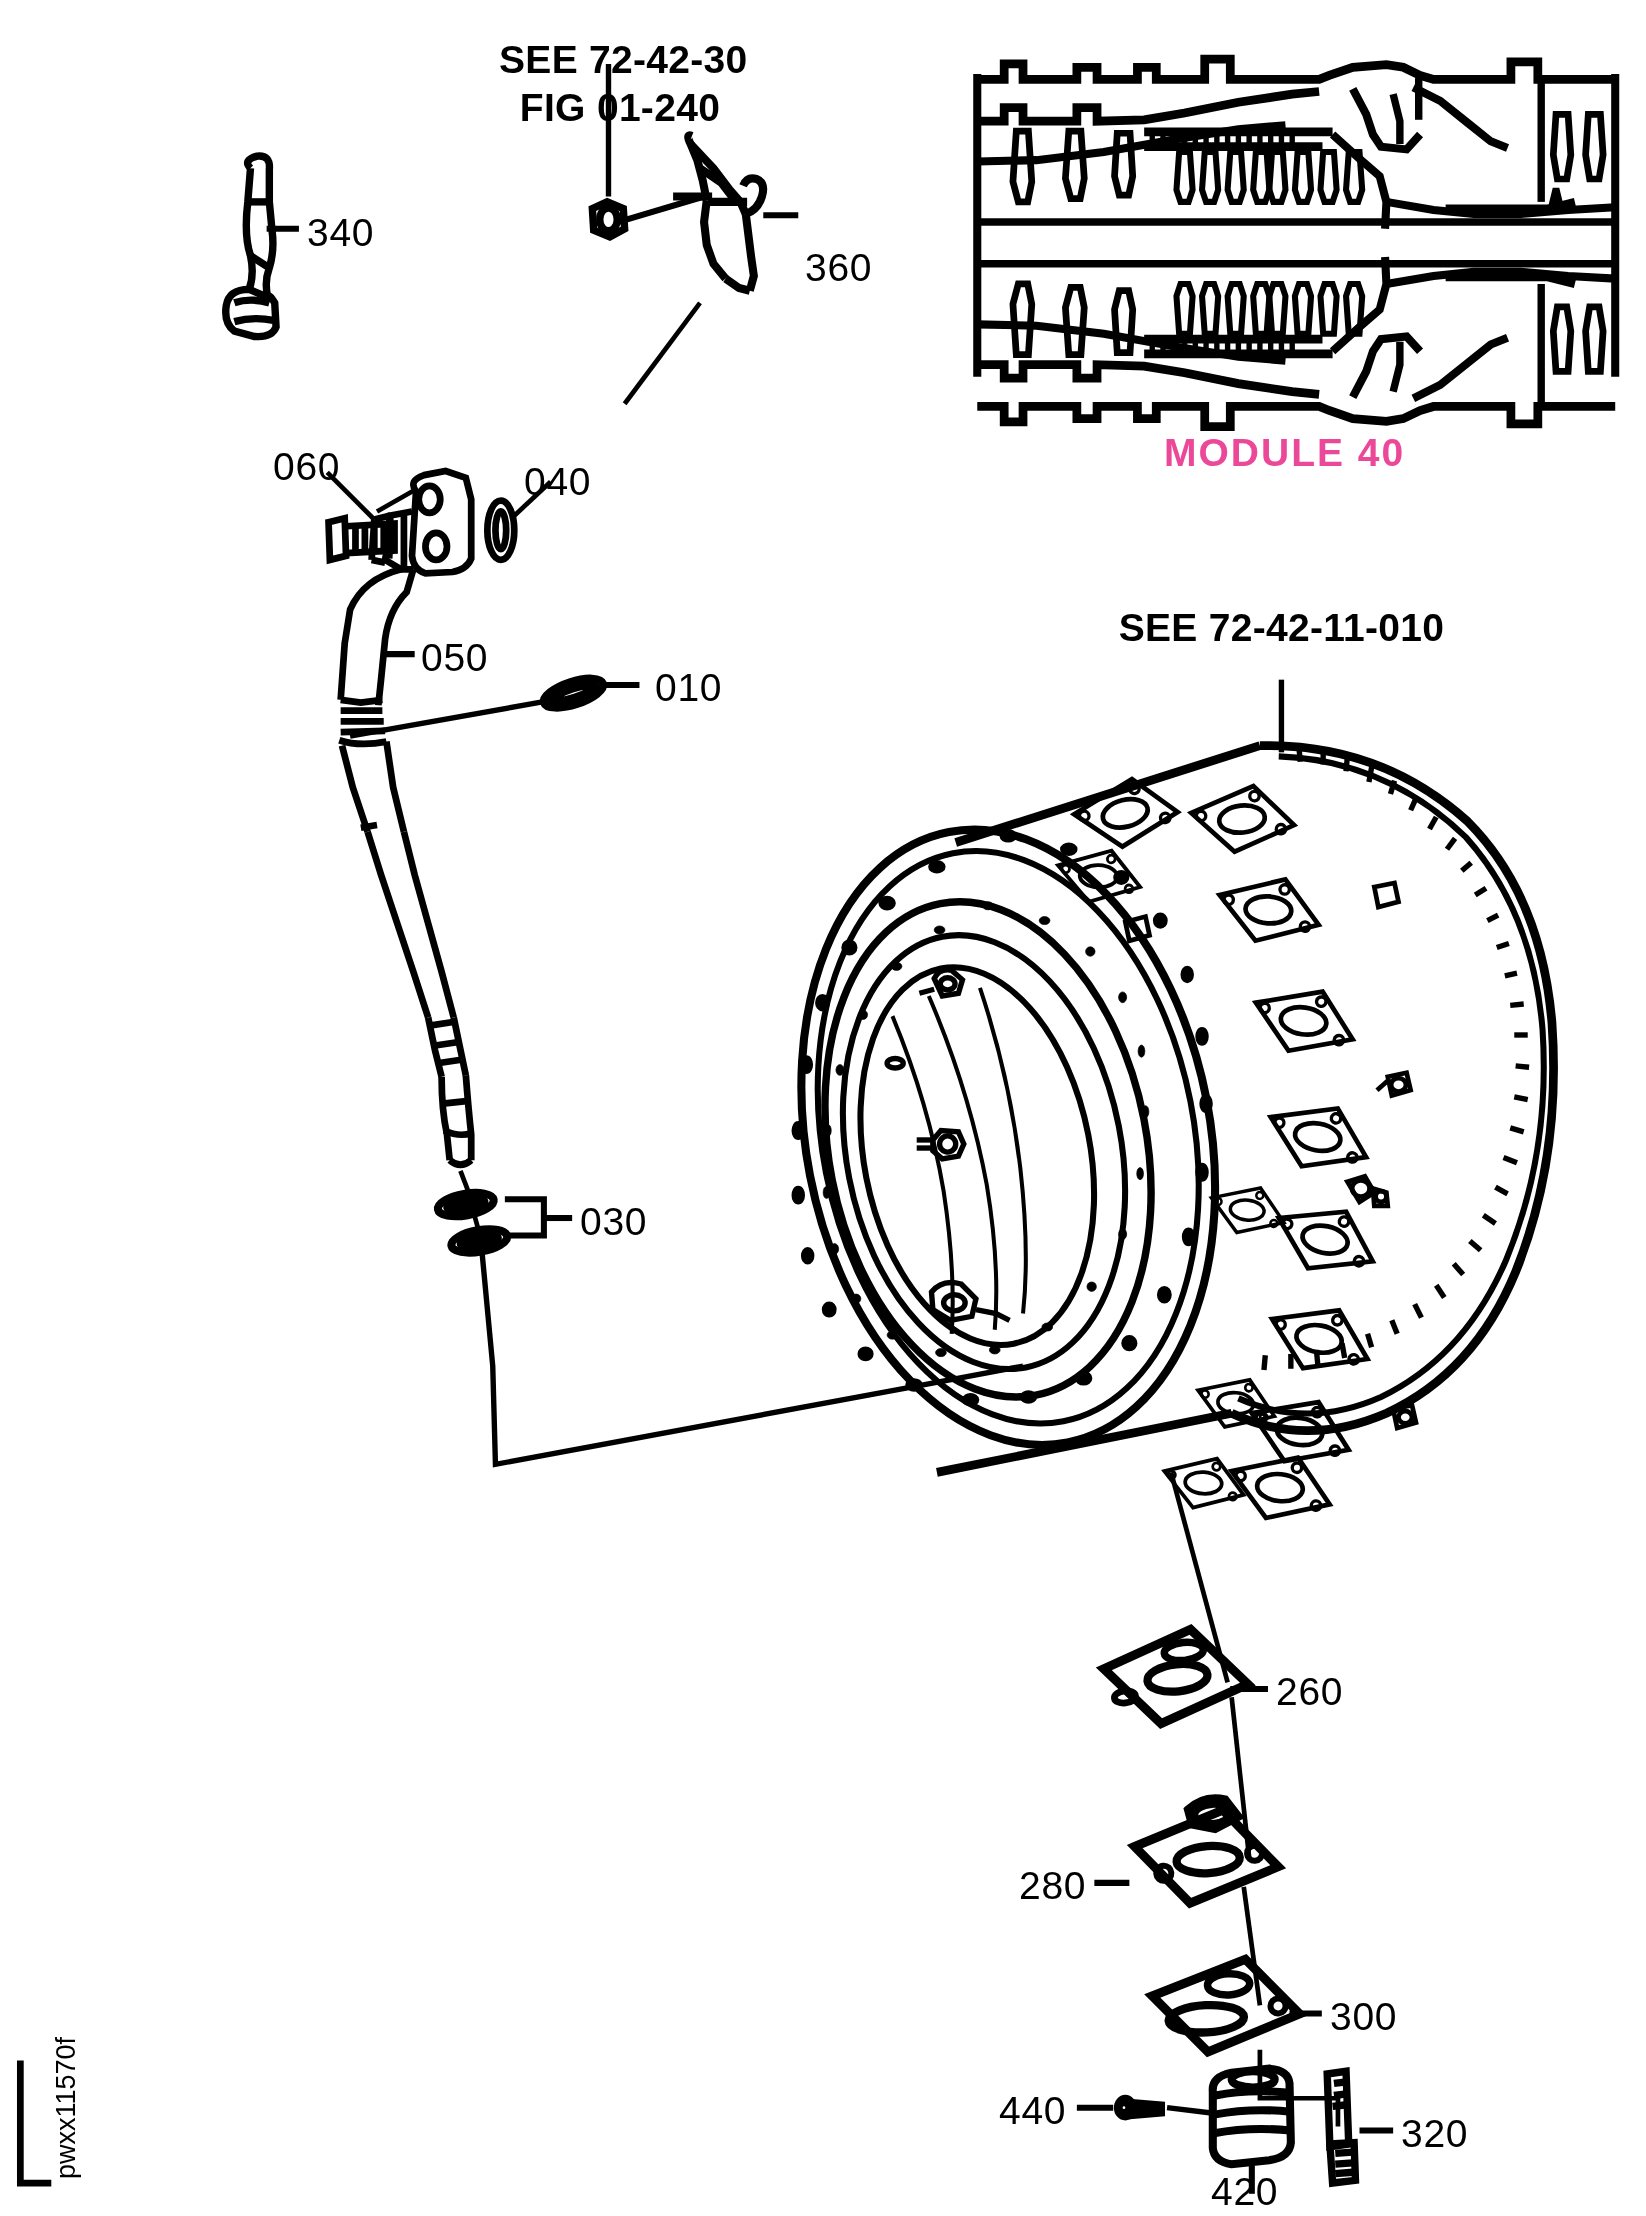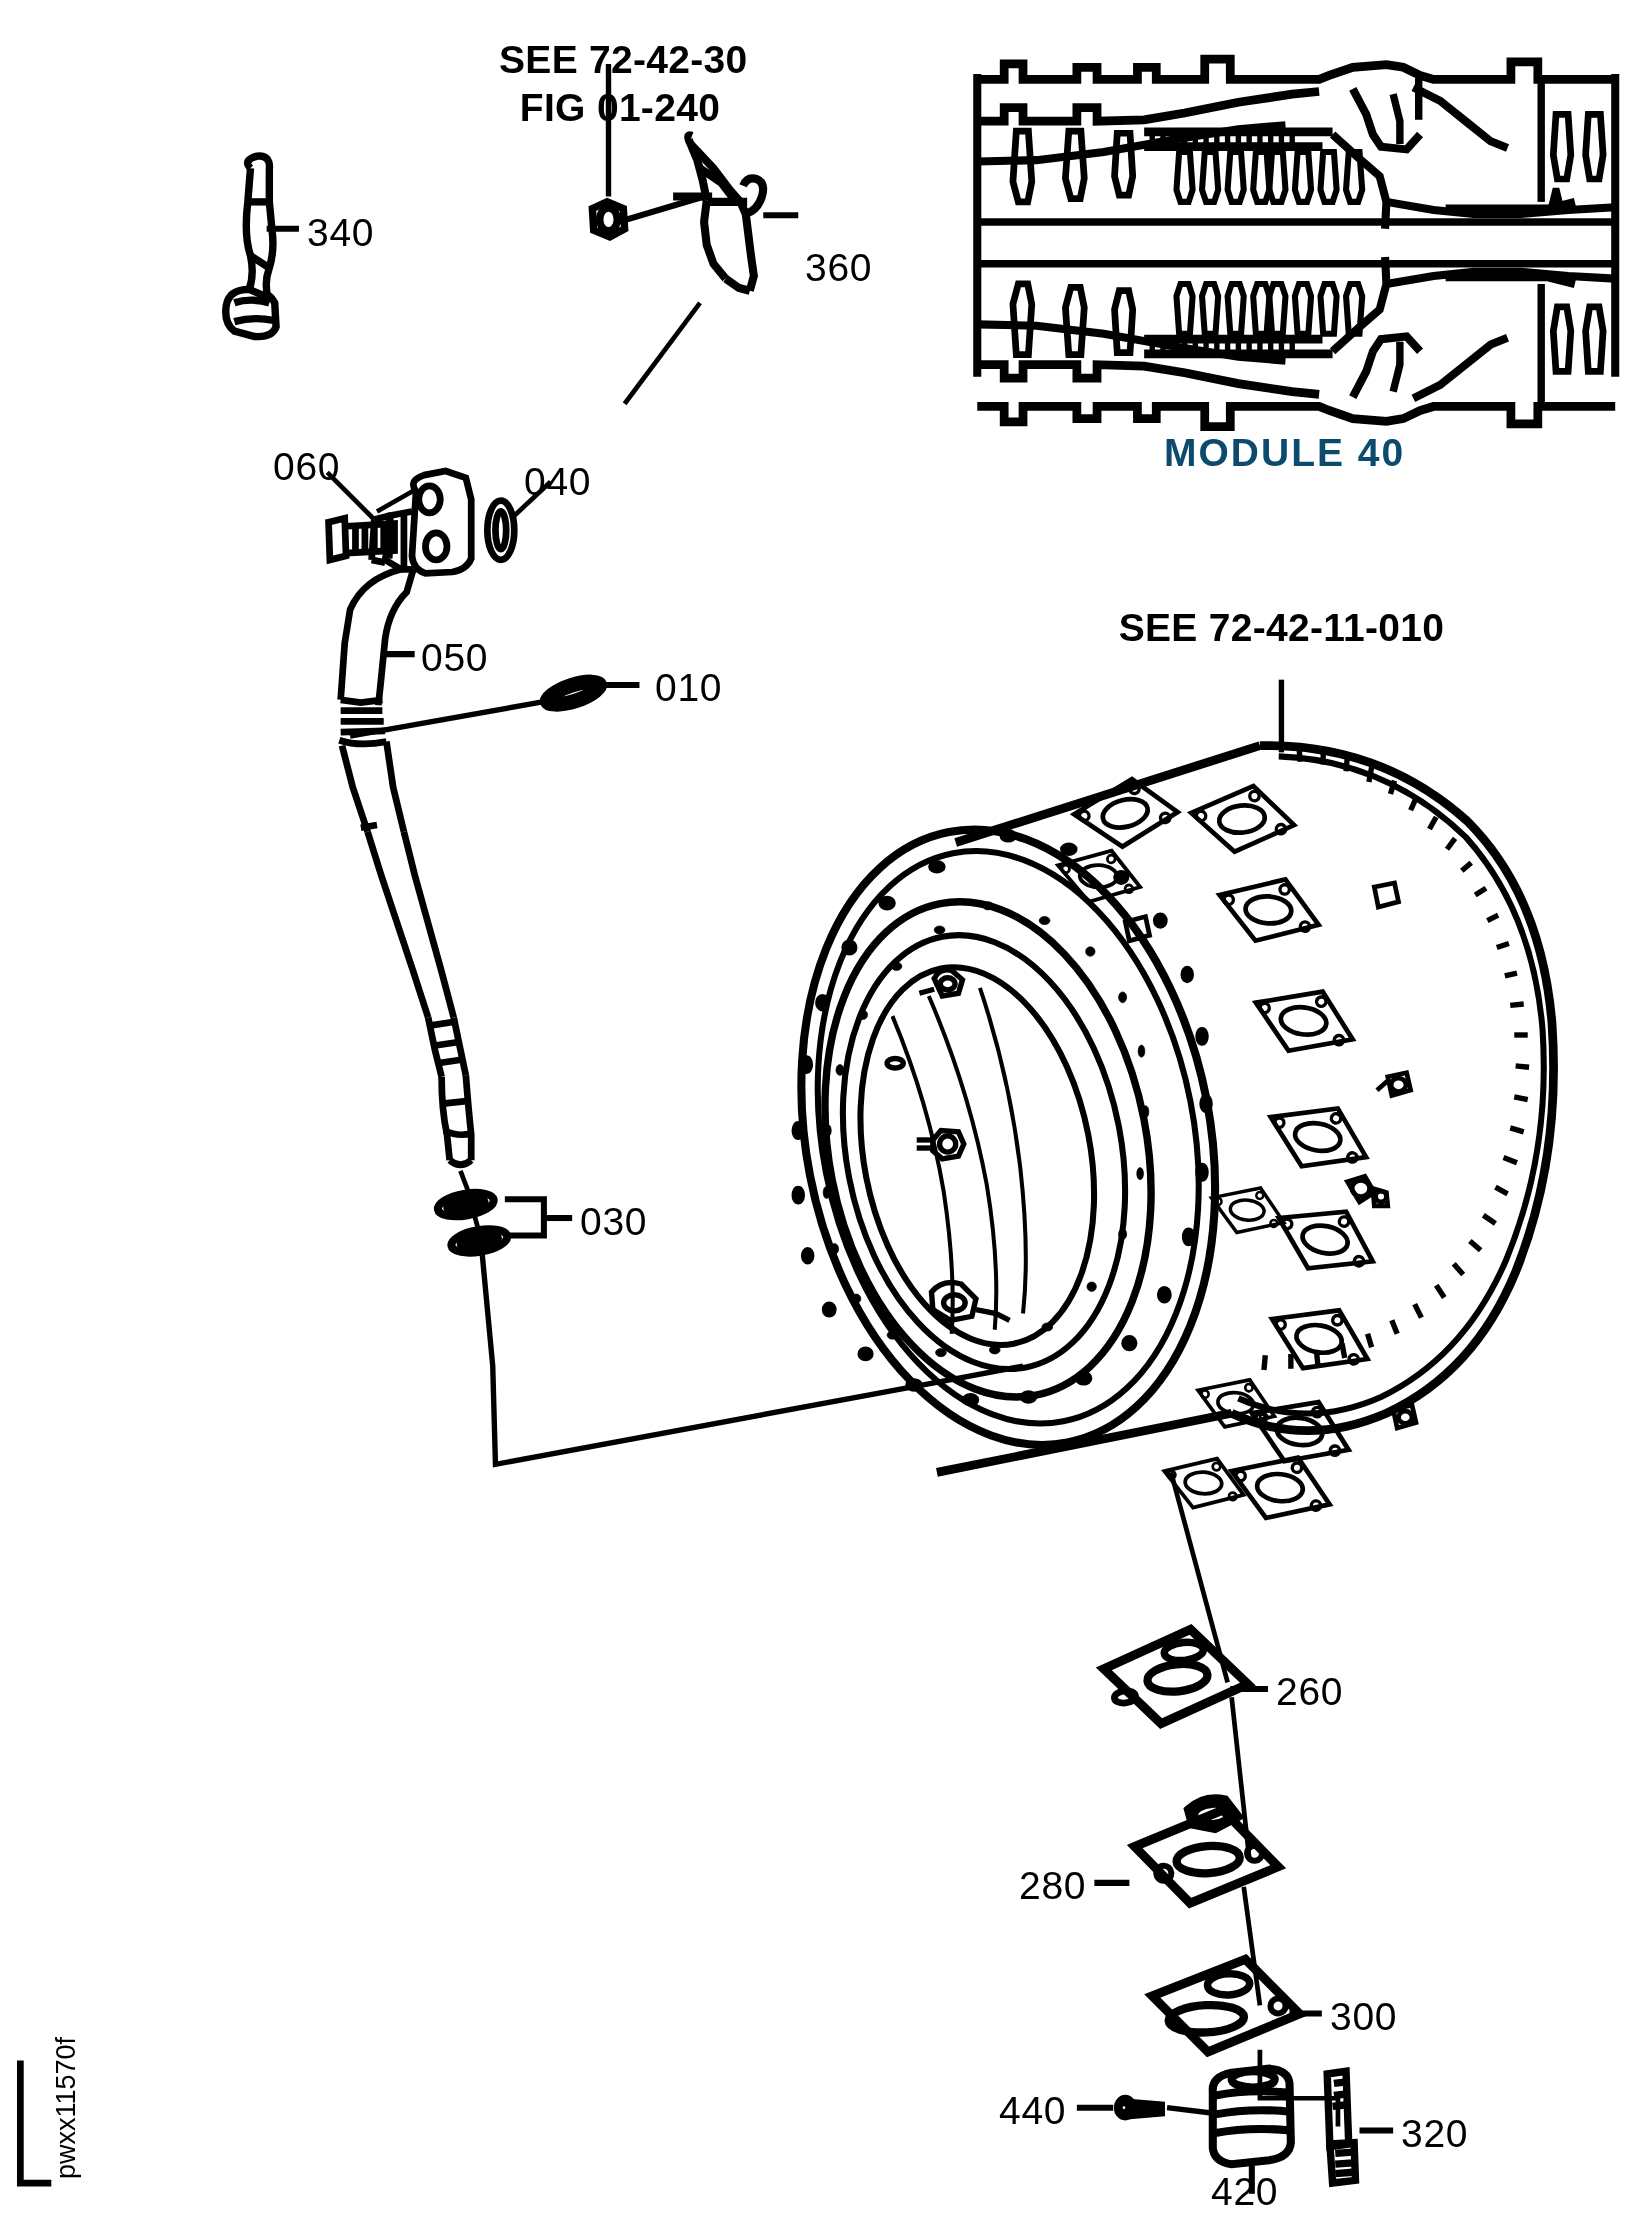--- a/index.html
+++ b/index.html
@@ -5,21 +5,21 @@
   html,body{margin:0;padding:0;background:#fff;}
   body{width:1647px;height:2216px;position:relative;overflow:hidden;
        font-family:"Liberation Sans","DejaVu Sans",sans-serif;color:#000;}
   .sheet{position:absolute;inset:0;}
   svg.art{position:absolute;left:0;top:0;width:1647px;height:2216px;}
   .lbl{position:absolute;font-size:39px;font-weight:400;letter-spacing:0.7px;
        white-space:nowrap;line-height:1.18;color:#000;}
   .ref{position:absolute;font-size:39px;font-weight:700;letter-spacing:0.3px;
        white-space:nowrap;text-align:center;line-height:1.22;color:#000;}
   .modlbl{position:absolute;font-size:39px;font-weight:700;letter-spacing:2px;
-       white-space:nowrap;color:#0c4a6e;}
+       white-space:nowrap;color:#ec4899;}
   .wm{position:absolute;font-size:27px;font-weight:400;white-space:nowrap;
       transform-origin:0 0;transform:rotate(-90deg);color:#000;}
 </style>
 </head>
 <body>
 
 <div class="sheet">
 
 <svg class="art" viewBox="0 0 2447 3293">
   <defs>

